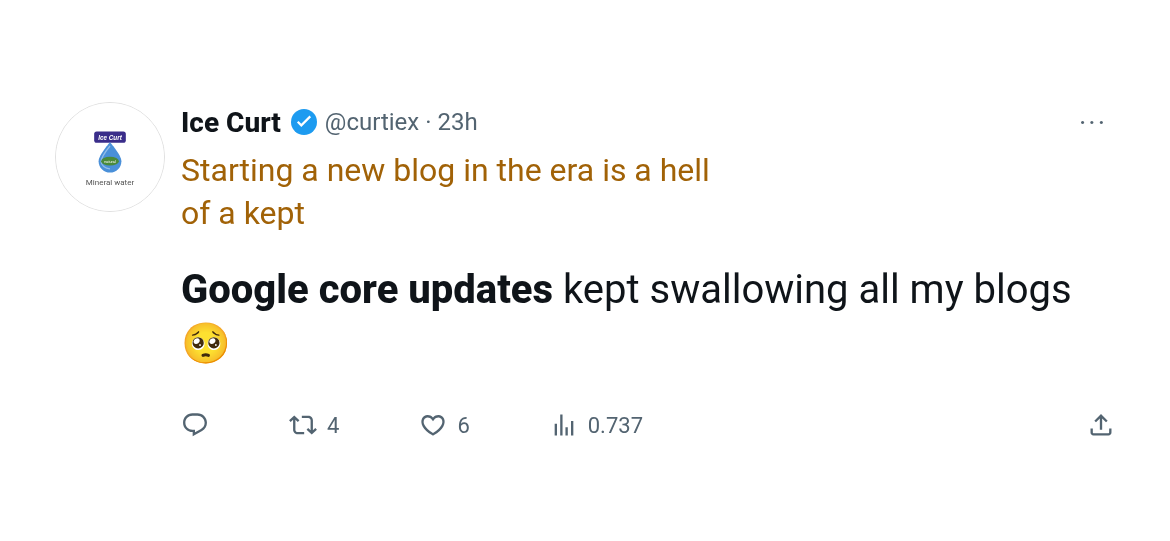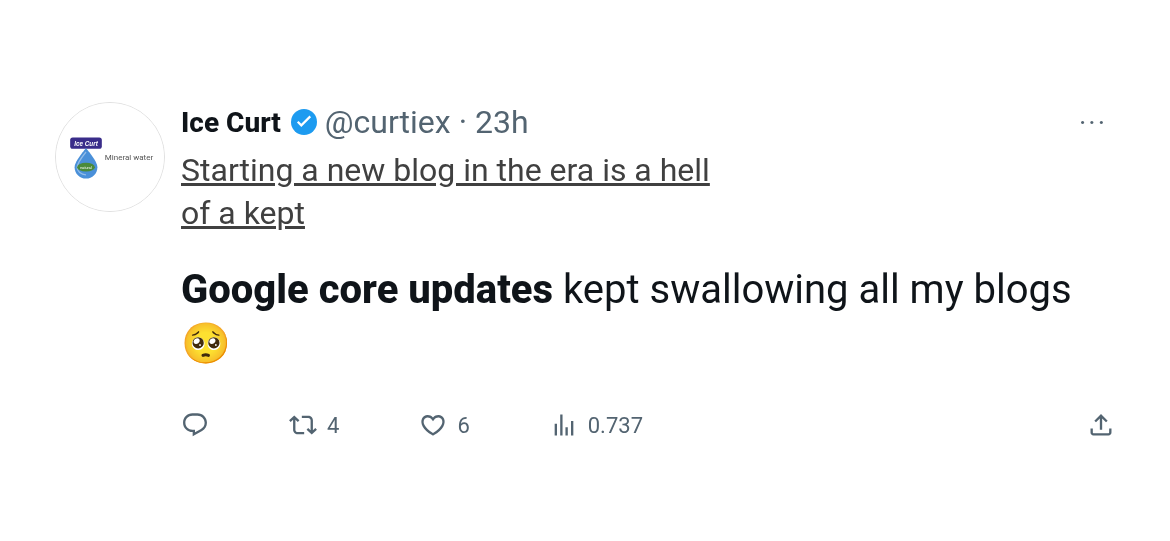--- a/index.html
+++ b/index.html
@@ -41,21 +41,21 @@
       align-items: center;
       justify-content: center;
       border: 1px solid #e0e0e0;
     }
 
     
     .avatar-inner {
       width: 100%;
       height: 100%;
       display: flex;
-      flex-direction: row;
+      flex-direction: column;
       align-items: center;
       justify-content: center;
       background: #ffffff;
       position: relative;
     }
 
     .avatar-drop {
       width: 38px;
       height: 48px;
       margin-top: 2px;
@@ -94,39 +94,38 @@
       color: #0f1419;
     }
 
     .verified-badge {
       width: 26px;
       height: 26px;
       margin-left: 2px;
     }
 
     .handle-time {
-      font-size: 32px;
+      font-size: 24px;
       color: #536471;
       font-weight: 400;
     }
 
     .more-btn {
       color: #536471;
       font-size: 28px;
       letter-spacing: 2px;
       cursor: pointer;
       padding: 4px 8px;
     }
 
     .tweet-text {
       font-size: 32px;
       line-height: 1.35;
-      color: #404040;
+      color: #a16207;
       margin-bottom: 28px;
-      text-decoration: underline;
     }
 
     .tweet-text-second {
       font-size: 40px;
       line-height: 1.35;
       color: #0f1419;
       margin-bottom: 32px;
     }
 
     .bold-text {

